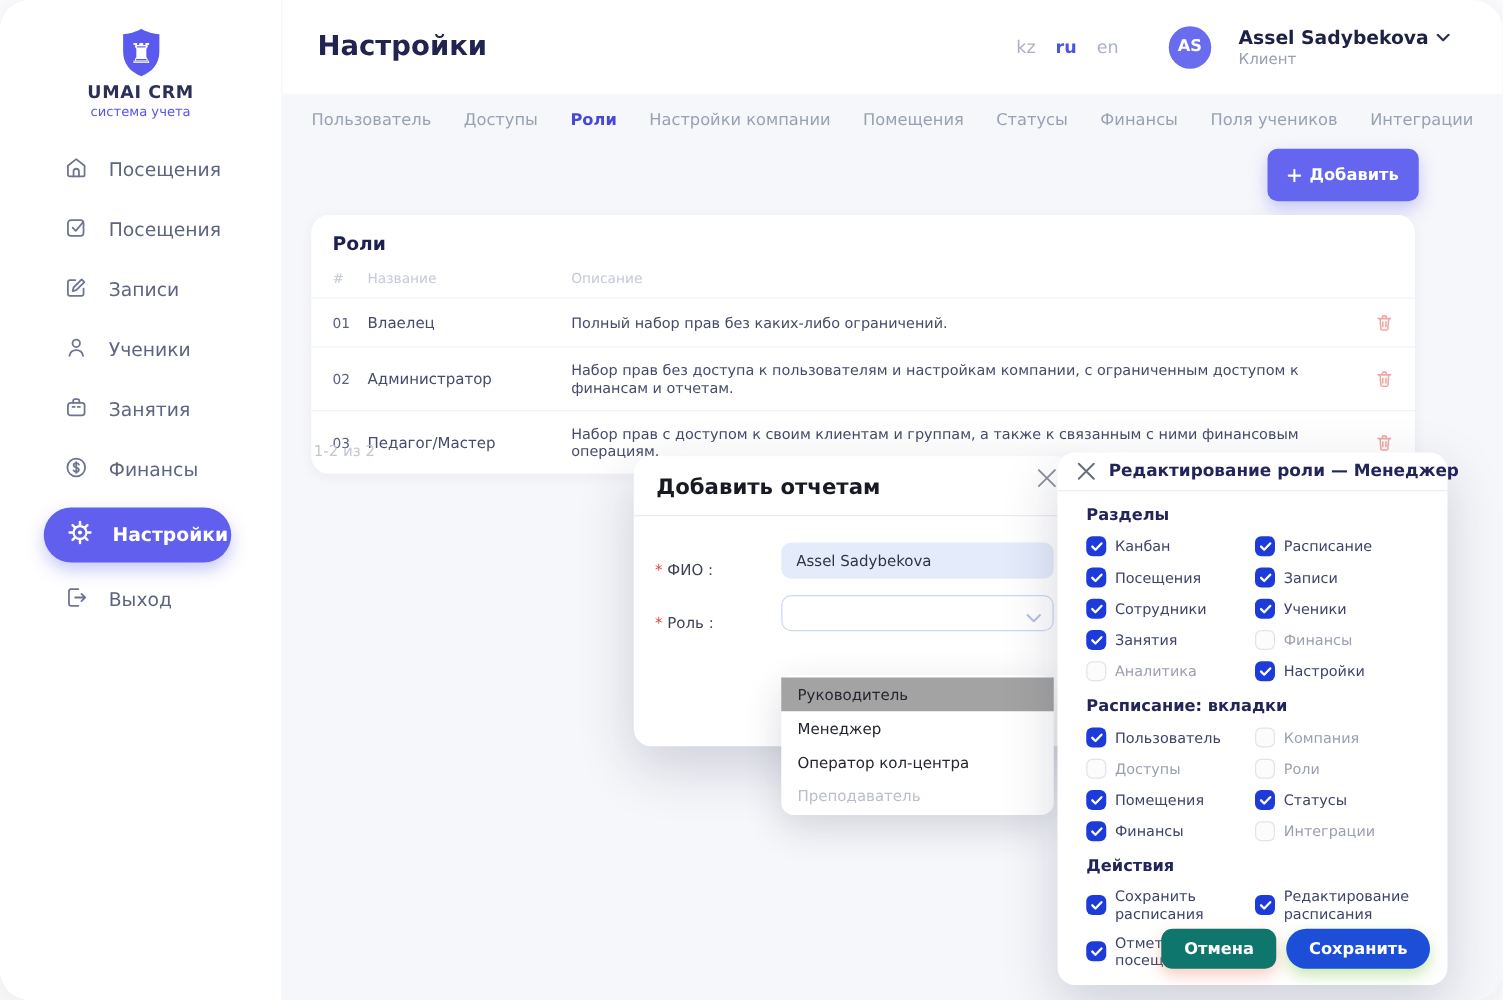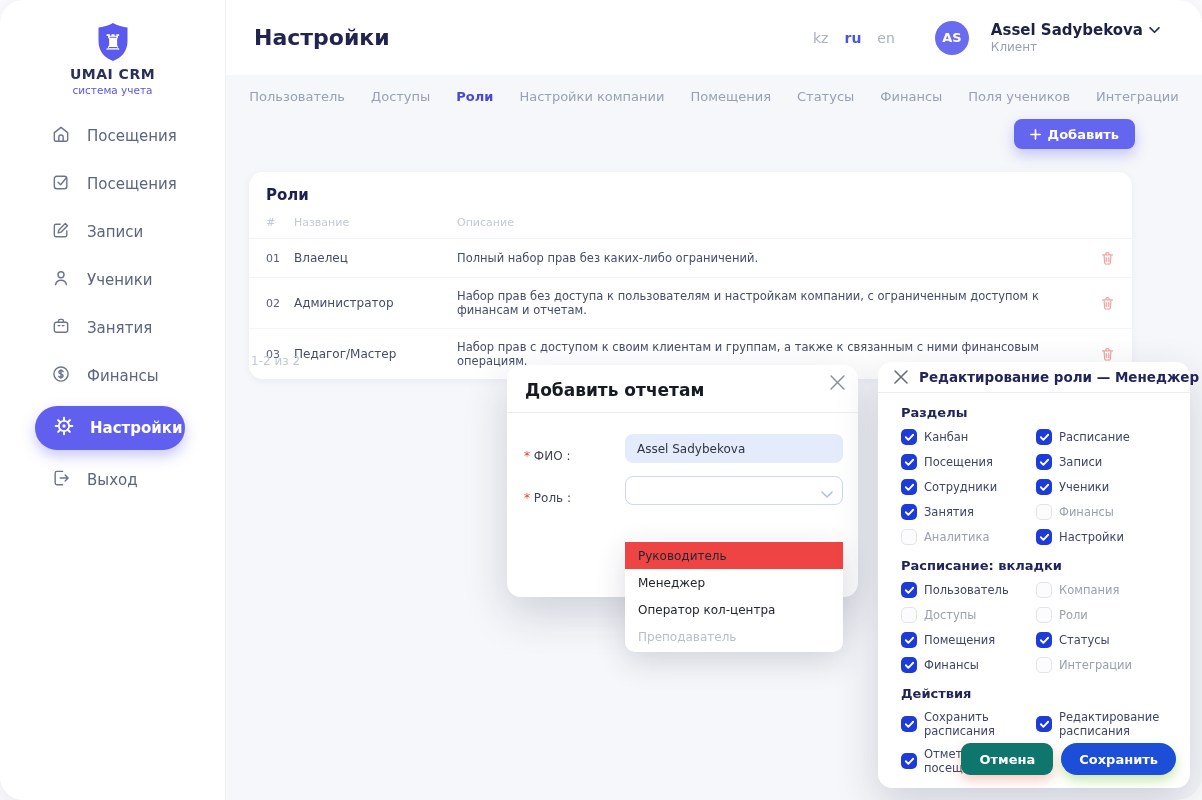--- a/index.html
+++ b/index.html
@@ -37,21 +37,21 @@
   .avatar { width:34px; height:34px; border-radius:50%; background:#6a6cf0; color:#fff;
             font-size:13px; font-weight:600; display:flex; align-items:center; justify-content:center; }
   .user-name { font-size:15px; font-weight:700; color:#1d2145; display:flex; align-items:center; gap:6px; }
   .user-role { font-size:12px; color:#9aa0b2; margin-top:1px; }
 
   .main { position:relative; height:calc(100% - 75px); }
   .tabs { display:flex; justify-content:center; gap:26px; padding-top:14px; }
   .tab { font-size:13px; color:#98a1b3; cursor:pointer; white-space:nowrap; }
   .tab.active { color:#4748d9; font-weight:700; }
 
-  .add-btn { position:absolute; top:44px; right:67px; height:30px; padding:0 16px; border:none;
+  .add-btn { position:absolute; top:44px; right:67px; height:42px; padding:0 16px; border:none;
              background:#6466f0; color:#fff; font-family:inherit; font-size:13px; font-weight:700;
              border-radius:8px; display:flex; align-items:center; gap:7px; cursor:pointer;
              box-shadow:0 6px 14px rgba(100,102,240,.35);margin-left:44px; }
 
   .card { position:absolute; left:23px; top:97px; width:883px; background:#fff; border-radius:14px;
           box-shadow:0 2px 10px rgba(30,40,90,.05); padding-top:14px; }
   .card-title { font-size:15px; font-weight:800; color:#1d2150; margin:0 0 12px 17px; }
   .thead, .trow { display:grid; grid-template-columns:28px 163px 1fr 40px; align-items:center;
                   padding:0 17px; }
   .thead { color:#c4c9d6; font-size:11px; padding-bottom:9px; }
@@ -75,25 +75,25 @@
   .flabel::before { content:"* "; color:#e0402e; }
   .finput { margin-left:auto; width:218px; height:29px; border:none; border-radius:8px;
             background:#e4ecfb; padding:0 12px; font-family:inherit; font-size:12px; color:#30343f; }
   .fselect { margin-left:auto; width:218px; height:29px; border:1.5px solid #ccd8f6; border-radius:8px;
              background:#fff; position:relative; cursor:pointer; }
   .fselect .chev { position:absolute; right:9px; top:7px; color:#b3c0e4; }
   .dropdown { position:absolute; left:118px; top:175px; width:218px; background:#fff; border-radius:10px;
               box-shadow:0 10px 30px rgba(30,35,70,.16); padding:2px 0; z-index:6; }
   .opt { height:27px; display:flex; align-items:center; padding:0 13px; font-size:12px; color:#23262e;
          cursor:pointer; }
-  .opt.highlighted { background:#ef4444; }
+  .opt.highlighted { background:#a3a3a3; }
   .opt.disabled { color:#b9bec9; }
 
   
-  .modal-edit { left:878px; top:362px; width:312px; height:426px; z-index:7; }
+  .modal-edit { left:846px; top:362px; width:312px; height:426px; z-index:7; }
   .me-head { display:flex; align-items:center; gap:11px; padding:10px 16px; height:31px;
              border-bottom:1px solid #ededf1; }
   .me-close { color:#686d7a; cursor:pointer; display:flex; }
   .me-title { font-size:13.5px; font-weight:800; color:#22255a; white-space:nowrap; }
   .me-body { padding:12px 16px 0 23px; }
   .sec-title { font-size:13px; font-weight:800; color:#22255a; margin-bottom:9px; }
   .sec-grid { display:grid; grid-template-columns:135px 1fr; row-gap:9px; margin-bottom:13px; }
   .chk-item { display:flex; align-items:center; gap:7px; cursor:pointer; }
   .chk { width:16px; height:16px; border-radius:5px; flex:0 0 auto; display:flex;
          align-items:center; justify-content:center; }

